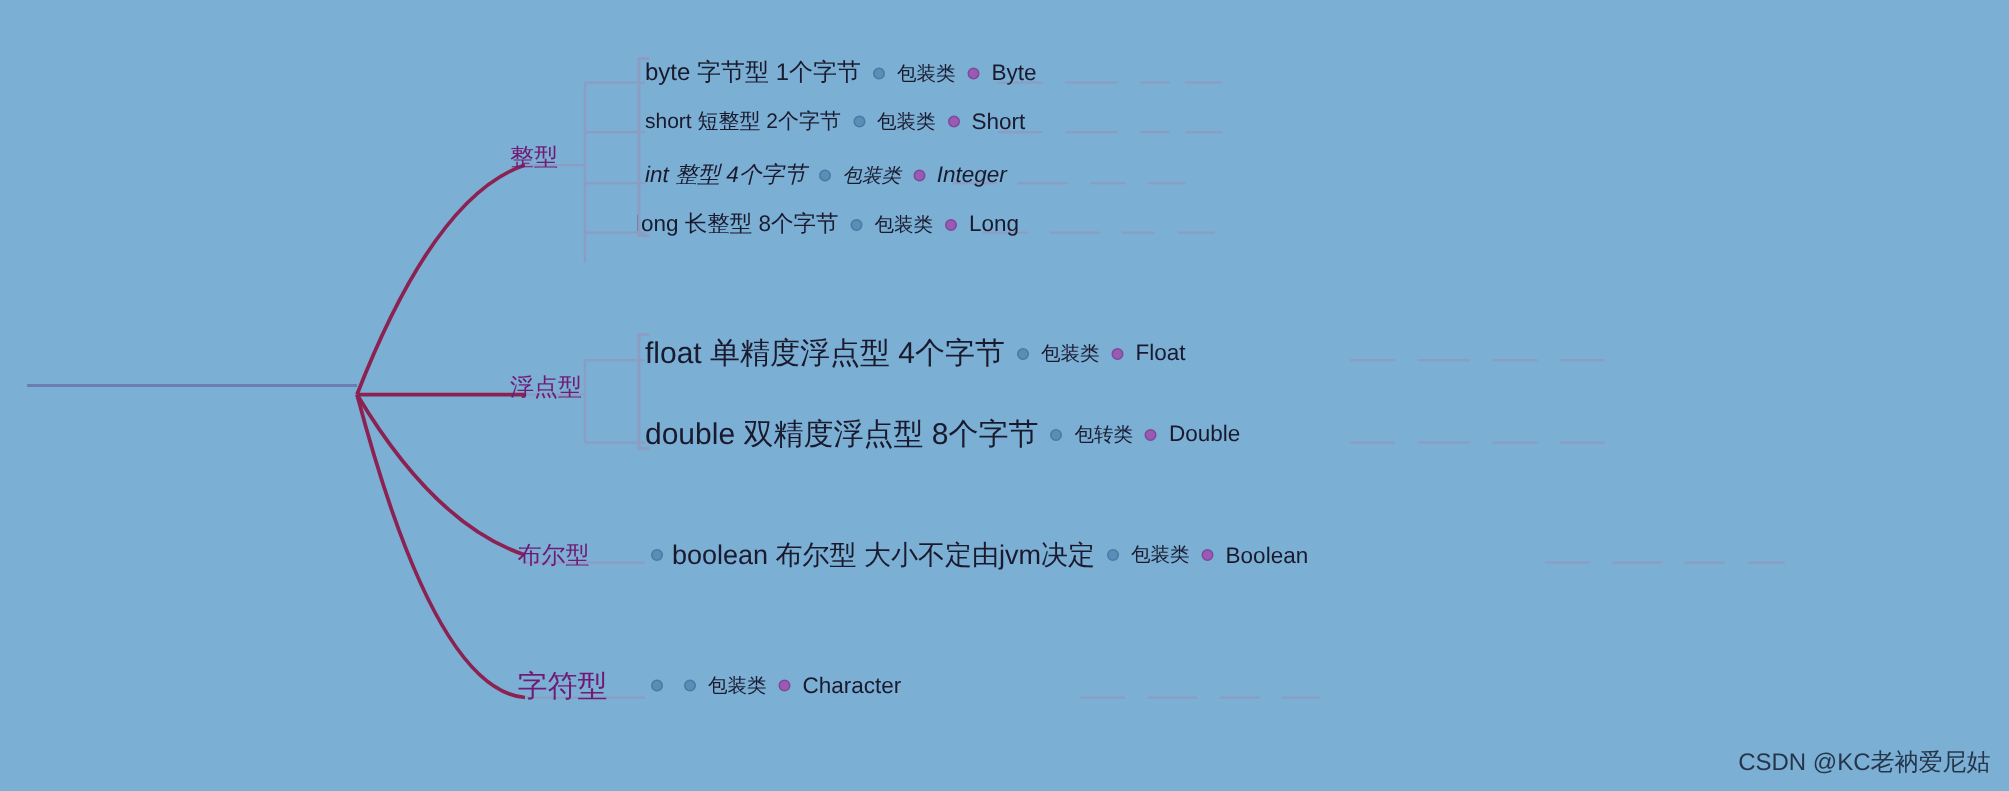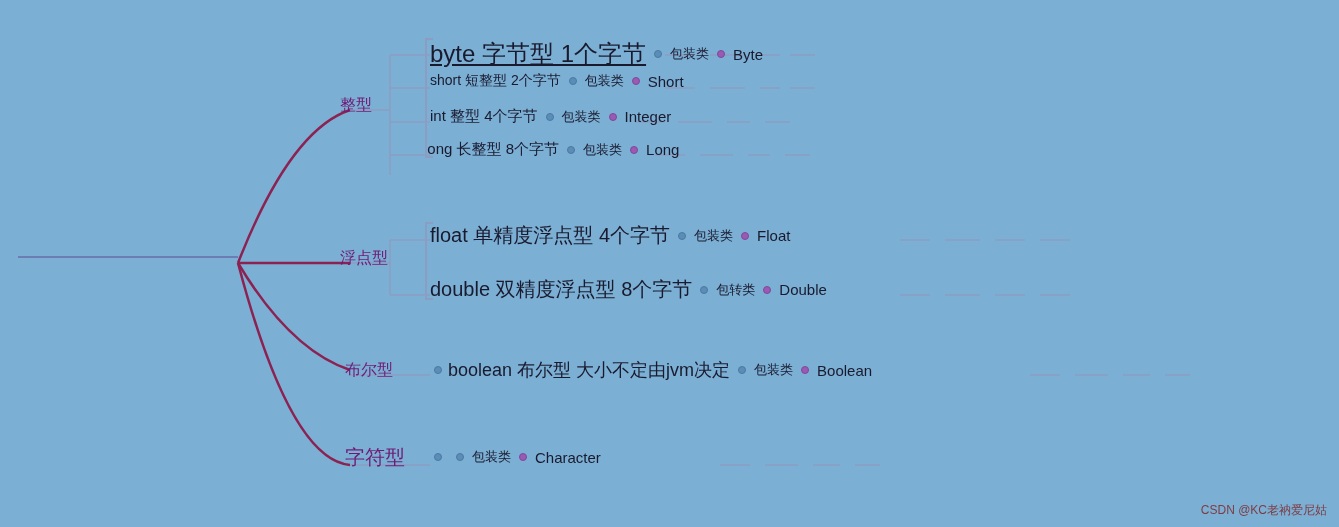--- a/index.html
+++ b/index.html
@@ -75,22 +75,22 @@
       white-space: nowrap;
     }
     .row-item .text {
       font-size: 14px;
     }
 
     .watermark {
       position: absolute;
       right: 12px;
       bottom: 8px;
-      font-size: 12px;
-      color: #7f1d1d;
+      font-size: 16px;
+      color: #0f172a;
       opacity: 0.8;
     }
   </style>
 </head>
 <body>
 
 <div class="container">
 
   <div class="main-title-underline"></div>
 
@@ -155,36 +155,36 @@
 
     <line x1="720" y1="465" x2="750" y2="465" stroke="#8B9DC3" stroke-width="1.5"></line>
     <line x1="765" y1="465" x2="798" y2="465" stroke="#8B9DC3" stroke-width="1.5"></line>
     <line x1="813" y1="465" x2="840" y2="465" stroke="#8B9DC3" stroke-width="1.5"></line>
     <line x1="855" y1="465" x2="880" y2="465" stroke="#8B9DC3" stroke-width="1.5"></line>
   </svg>
 
   <div class="label" style="left:340px; top:95px; font-size:16px;">整型</div>
 
   <div class="row-item" style="left:430px; top:38px;">
-    <span class="text" style="font-size:24px;text-decoration:underline;">byte 字节型 1个字节</span>
+    <span class="text" style="font-size:16px;">byte 字节型 1个字节</span>
     <span class="dot dot-blue" style="margin-left:8px;"></span>
     <span class="text" style="margin-left:4px; font-size:13px;">包装类</span>
     <span class="dot dot-purple" style="margin-left:8px;"></span>
     <span class="text" style="margin-left:4px; font-size:15px;">Byte</span>
   </div>
 
   <div class="row-item" style="left:430px; top:72px;">
     <span class="text" style="font-size:14px;">short 短整型 2个字节</span>
     <span class="dot dot-blue" style="margin-left:8px;"></span>
     <span class="text" style="margin-left:4px; font-size:13px;">包装类</span>
     <span class="dot dot-purple" style="margin-left:8px;"></span>
     <span class="text" style="margin-left:4px; font-size:15px;">Short</span>
   </div>
 
-  <div class="row-item" style="left:430px; top:107px;">
+  <div class="row-item" style="left:430px; top:107px;font-style:italic;">
     <span class="text" style="font-size:15px;">int 整型 4个字节</span>
     <span class="dot dot-blue" style="margin-left:8px;"></span>
     <span class="text" style="margin-left:4px; font-size:13px;">包装类</span>
     <span class="dot dot-purple" style="margin-left:8px;"></span>
     <span class="text" style="margin-left:4px; font-size:15px;">Integer</span>
   </div>
 
   <div class="row-item" style="left:424px; top:140px;">
     <span class="text" style="font-size:15px;">long 长整型 8个字节</span>
     <span class="dot dot-blue" style="margin-left:8px;"></span>

